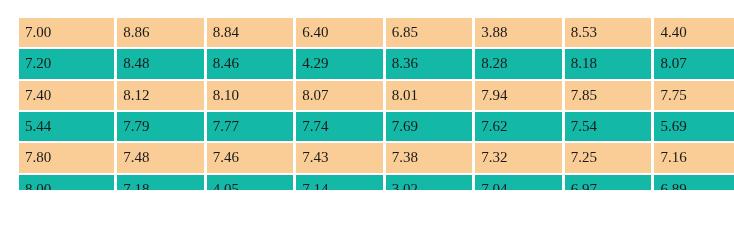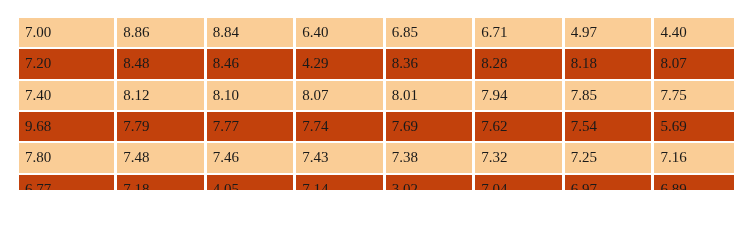--- a/index.html
+++ b/index.html
@@ -29,21 +29,21 @@
     font-size: 15px;
     line-height: 29px;
     color: #1a1a1a;
     white-space: nowrap;
     overflow: hidden;
     text-align: left;
     vertical-align: middle;
     border: 0;
   }
   #data-table tr.row-odd td  { background: #facd96; }
-  #data-table tr.row-even td { background: #c2410c; }
+  #data-table tr.row-even td { background: #14b8a6; }
   #data-table col.col-index { width: 88px; }
   #data-table col.col-value { width: 80px; }
 </style>
 </head>
 <body>
 
 <table id="data-table">
   <colgroup>
     <col class="col-index">
     <col class="col-value">
@@ -54,22 +54,22 @@
     <col class="col-value">
     <col class="col-value">
   </colgroup>
   <tbody>
     <tr class="row-odd">
       <td>7.00</td>
       <td>8.86</td>
       <td>8.84</td>
       <td>6.40</td>
       <td>6.85</td>
-      <td>6.71</td>
-      <td>4.97</td>
+      <td>3.88</td>
+      <td>8.53</td>
       <td>4.40</td>
     </tr>
     <tr class="row-even">
       <td>7.20</td>
       <td>8.48</td>
       <td>8.46</td>
       <td>4.29</td>
       <td>8.36</td>
       <td>8.28</td>
       <td>8.18</td>
@@ -79,41 +79,41 @@
       <td>7.40</td>
       <td>8.12</td>
       <td>8.10</td>
       <td>8.07</td>
       <td>8.01</td>
       <td>7.94</td>
       <td>7.85</td>
       <td>7.75</td>
     </tr>
     <tr class="row-even">
-      <td>9.68</td>
+      <td>5.44</td>
       <td>7.79</td>
       <td>7.77</td>
       <td>7.74</td>
       <td>7.69</td>
       <td>7.62</td>
       <td>7.54</td>
       <td>5.69</td>
     </tr>
     <tr class="row-odd">
       <td>7.80</td>
       <td>7.48</td>
       <td>7.46</td>
       <td>7.43</td>
       <td>7.38</td>
       <td>7.32</td>
       <td>7.25</td>
       <td>7.16</td>
     </tr>
     <tr class="row-even">
-      <td>6.77</td>
+      <td>8.00</td>
       <td>7.18</td>
       <td>4.05</td>
       <td>7.14</td>
       <td>3.02</td>
       <td>7.04</td>
       <td>6.97</td>
       <td>6.89</td>
     </tr>
   </tbody>
 </table>

